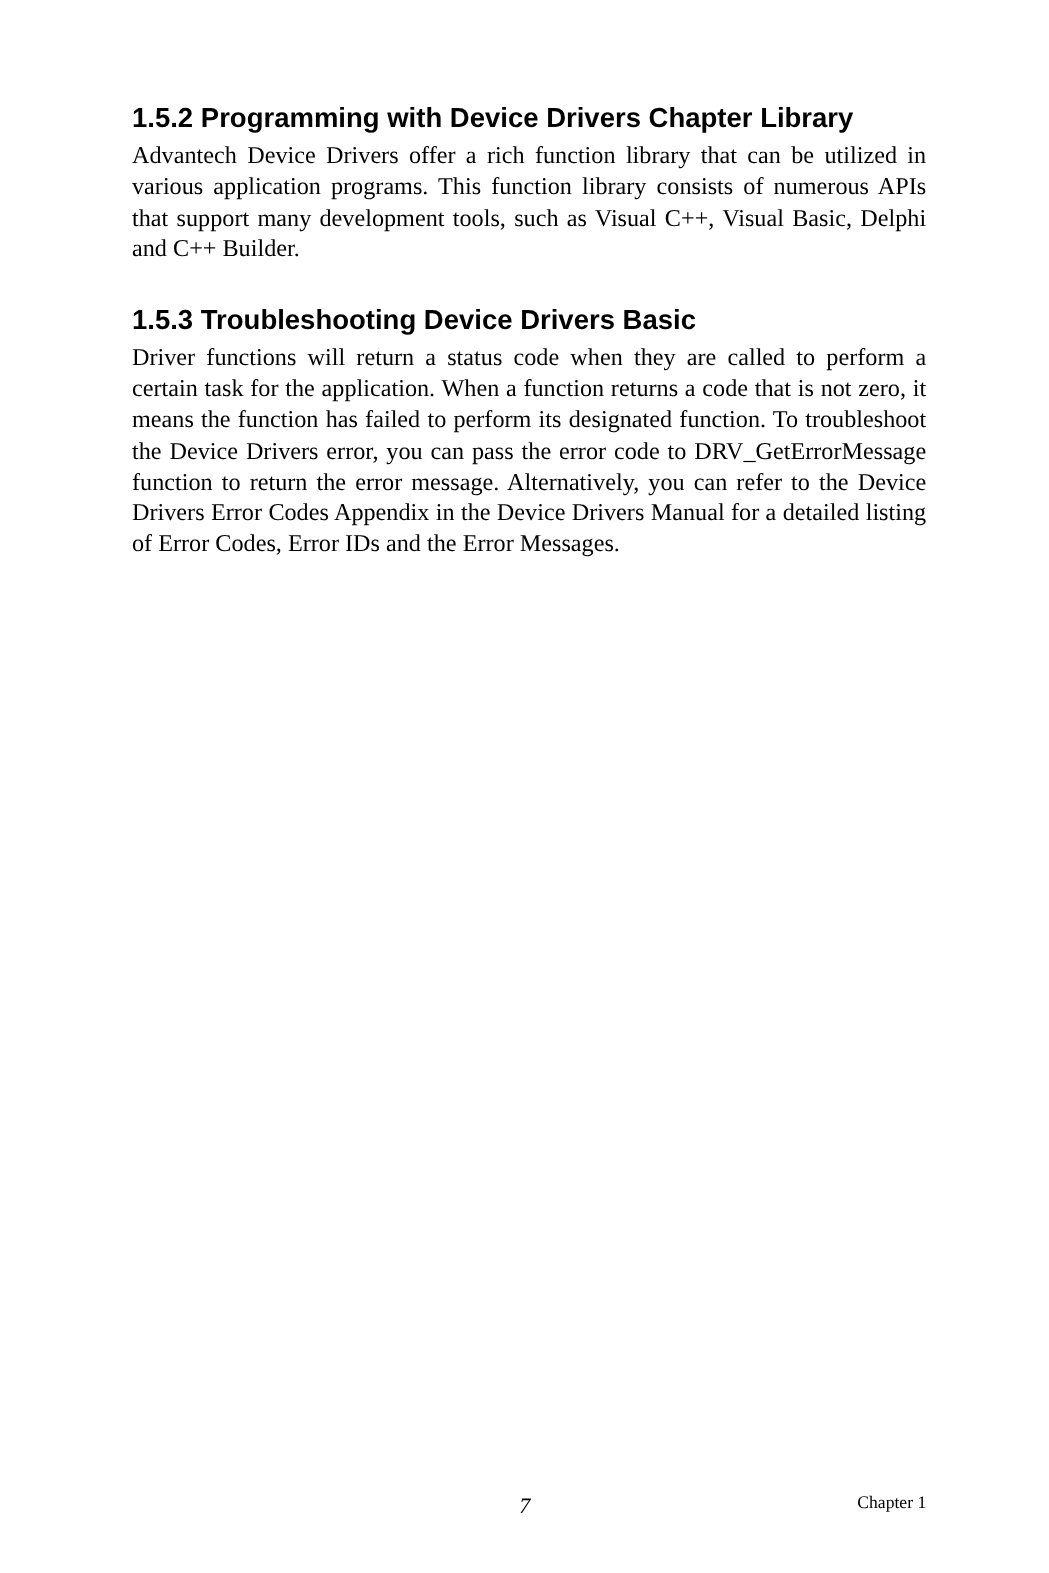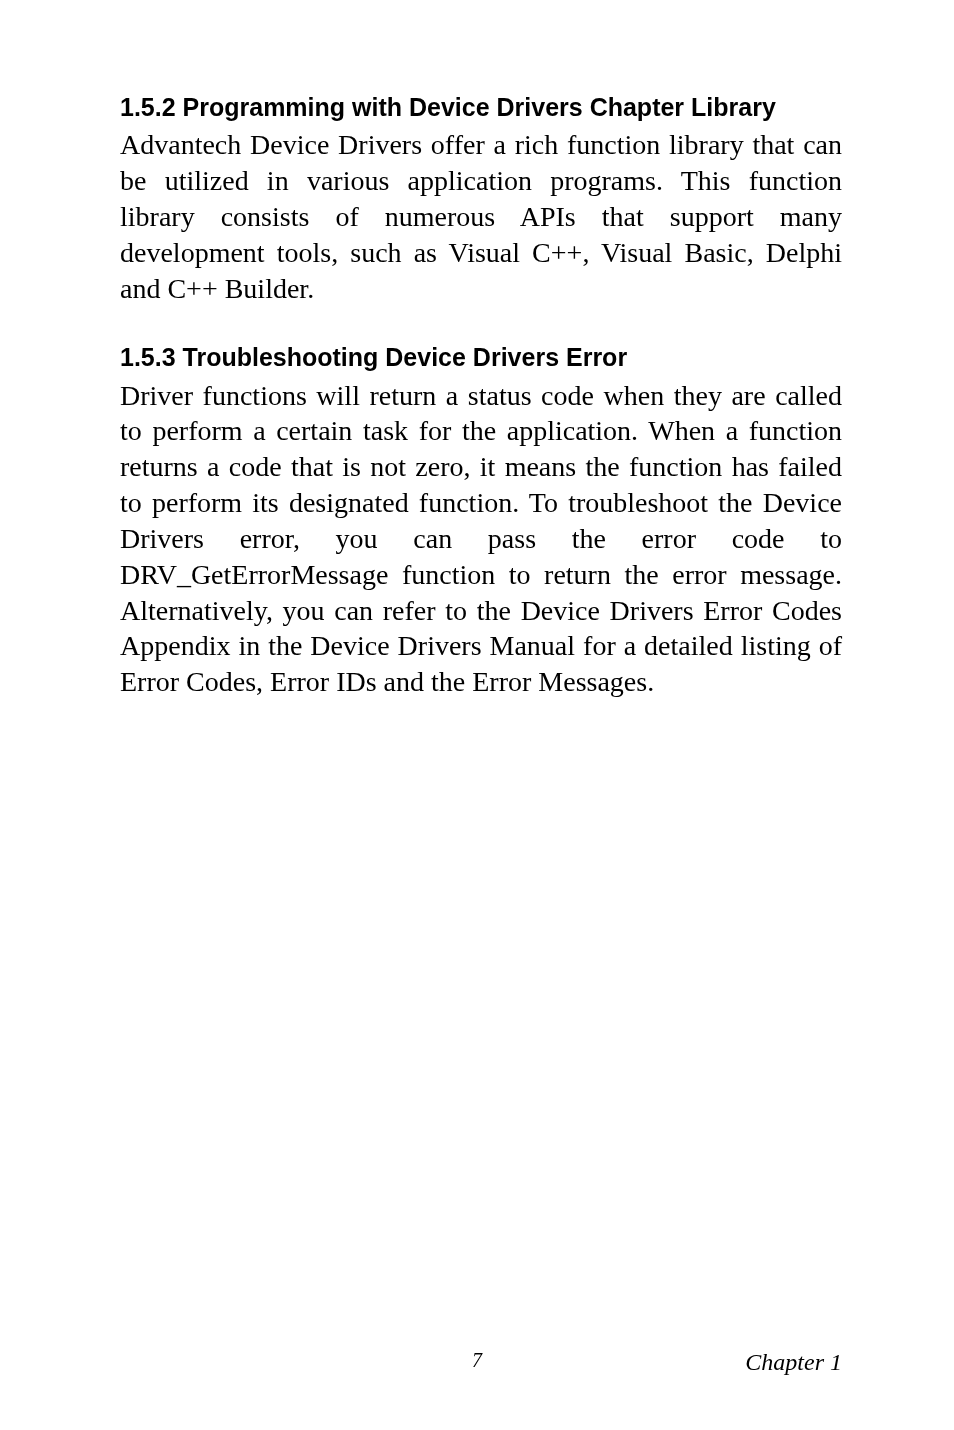--- a/index.html
+++ b/index.html
@@ -11,21 +11,21 @@
     position: relative;
   }
   .section-heading {
     font-family: Arial, Helvetica, sans-serif;
     font-weight: bold;
     font-size: 25px;
     line-height: 1.25;
     margin-bottom: 4px;
   }
   .body-text {
-    font-size: 28px;
+    font-size: 22px;
     line-height: 1.28;
     text-align: justify;
     margin-bottom: 36px;
   }
   .footer {
     position: absolute;
     bottom: 54px;
     left: 0;
     width: 954px;
     display: flex;
@@ -36,30 +36,29 @@
     position: absolute;
     width: 954px;
     left: 0;
     text-align: center;
     font-style: italic;
     font-size: 20px;
     font-family: "Times New Roman", Times, serif;
   }
   .footer-right {
     margin-left: auto;
-    font-style: italic;
-    font-size: 24px;
+    font-size: 16px;
     font-family: "Times New Roman", Times, serif;
   }
 </style>
 </head>
 <body>
 
 <h2 class="section-heading">1.5.2 Programming with Device Drivers Chapter Library</h2>
 <p class="body-text">Advantech Device Drivers offer a rich function library that can be utilized in various application programs. This function library consists of numerous APIs that support many development tools, such as Visual C++, Visual Basic, Delphi and C++ Builder.</p>
 
-<h2 class="section-heading">1.5.3 Troubleshooting Device Drivers Error</h2>
+<h2 class="section-heading">1.5.3 Troubleshooting Device Drivers Basic</h2>
 <p class="body-text">Driver functions will return a status code when they are called to perform a certain task for the application. When a function returns a code that is not zero, it means the function has failed to perform its designated function. To troubleshoot the Device Drivers error, you can pass the error code to DRV_GetErrorMessage function to return the error message. Alternatively, you can refer to the Device Drivers Error Codes Appendix in the Device Drivers Manual for a detailed listing of Error Codes, Error IDs and the Error Messages.</p>
 
 <div class="footer">
   <div class="footer-center">7</div>
   <div class="footer-right">Chapter 1</div>
 </div>
 
 </body></html>

